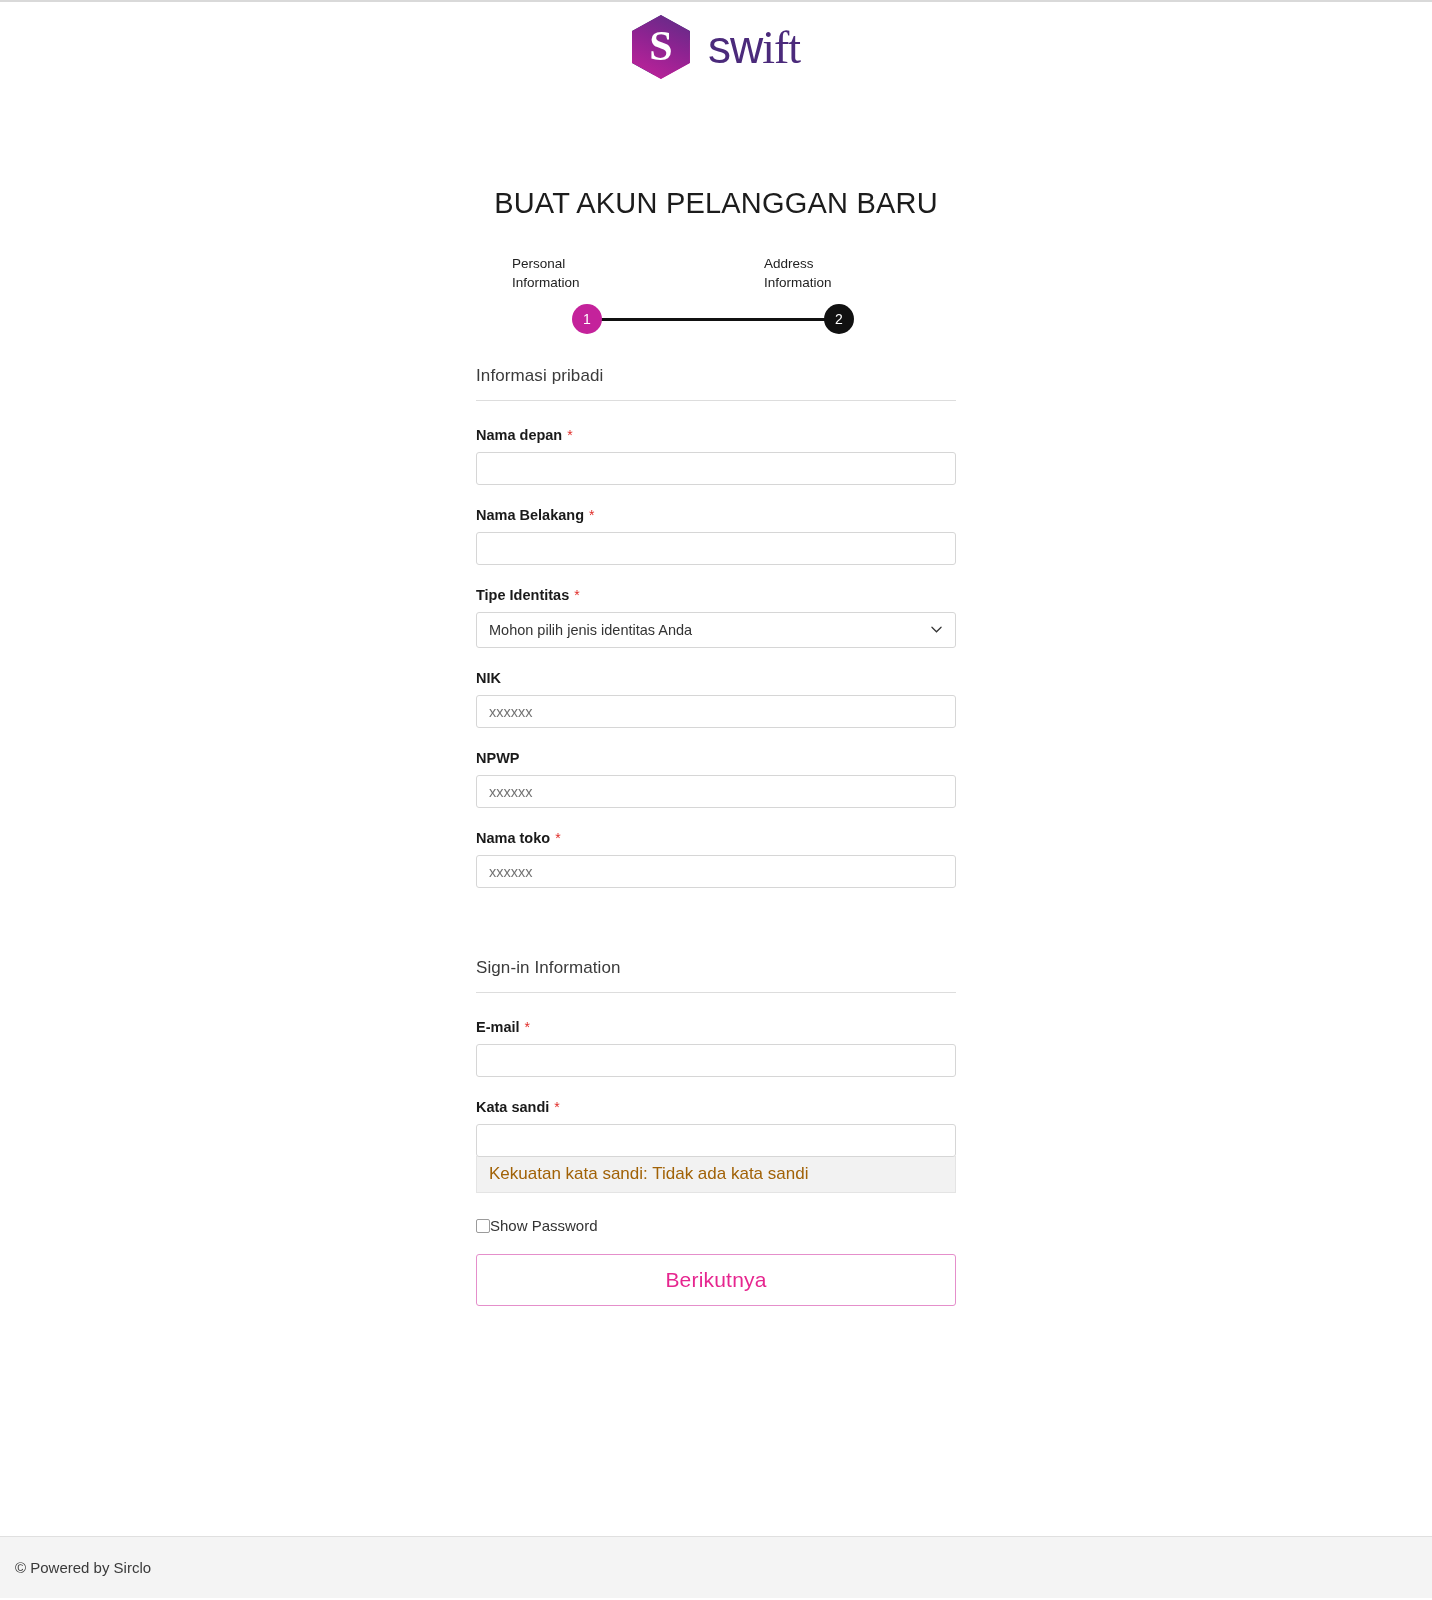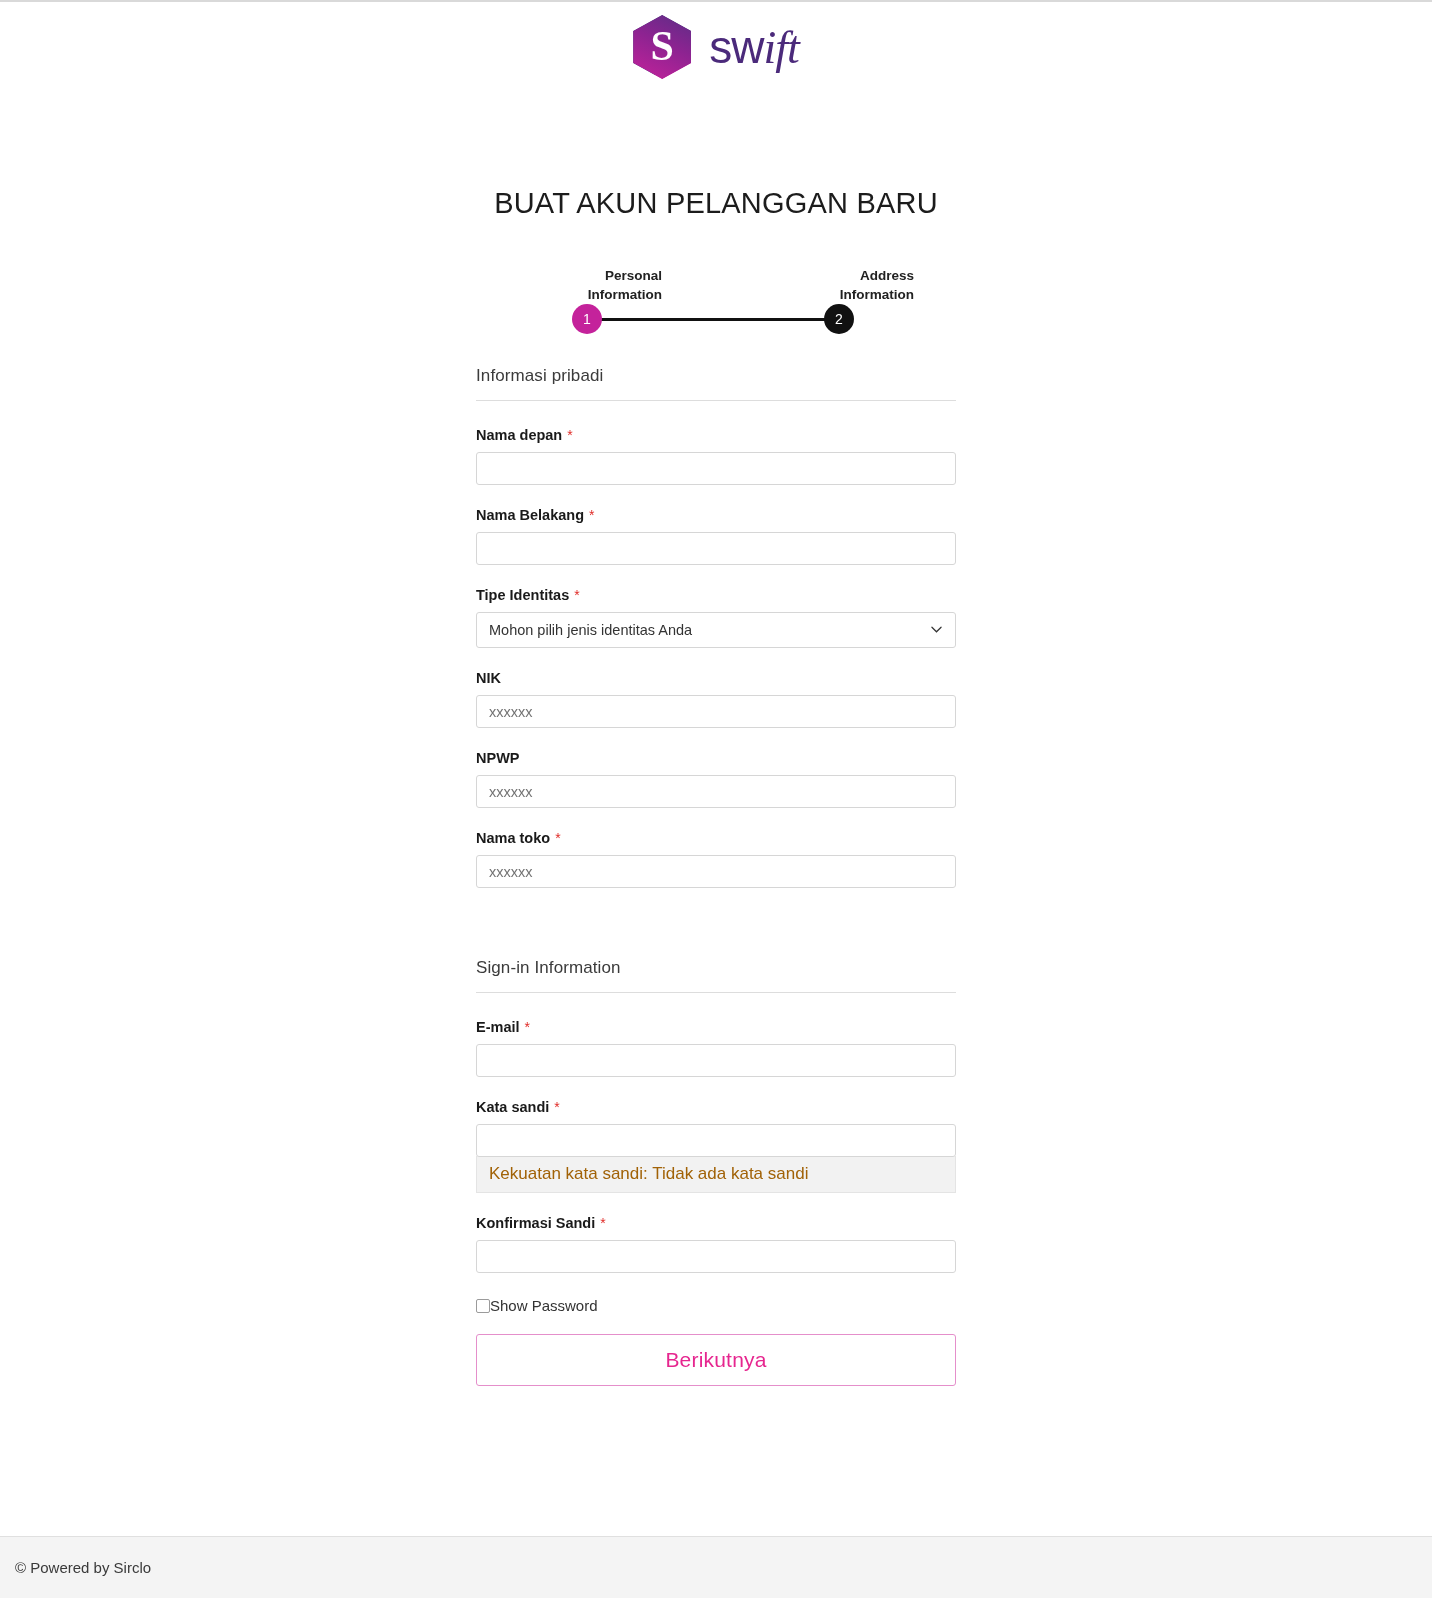--- a/index.html
+++ b/index.html
@@ -74,21 +74,21 @@
     font-family: "DejaVu Serif", serif;
     font-size: 46px;
     color: #4b2a7b;
     letter-spacing: -1px;
     line-height: 1;
     font-weight: 400;
     display: flex;
     align-items: baseline;
   }
   .logo-text .sw { font-family: "Liberation Sans", sans-serif; font-weight: 400; }
-  .logo-text .ift { font-family: "Liberation Serif", serif; font-style: italic; }
+  .logo-text .ift { font-family: "Liberation Serif", serif; }
 
   
   .container {
     width: 480px;
     margin: 0 auto;
     padding-top: 108px;
   }
   .page-title {
     font-size: 29px;
     font-weight: 400;
@@ -101,23 +101,22 @@
 
   
   .stepper {
     position: relative;
     height: 78px;
     margin-bottom: 34px;
   }
   .step {
     position: absolute;
     width: 150px;
-    text-align: right;
-    top: 12px;
-    font-weight: bold;
+    text-align: left;
+    top: 0;
   }
   .step.left  { left: 36px; }
   .step.right { left: 288px; }
   .step-label {
     font-size: 13.5px;
     color: #222222;
     line-height: 19px;
     white-space: pre-line;
   }
   .step-circle {
@@ -364,26 +363,20 @@
     </div>
 
     <div class="pw-field">
       <label class="field-label">
         <span>Kata sandi</span><span class="req">*</span>
       </label>
       <input class="input" type="password" placeholder="" style="">
       <div class="pw-strength">Kekuatan kata sandi: Tidak ada kata sandi</div>
     </div>
 
-    <div class="field">
-      <label class="field-label">
-        <span>Konfirmasi Sandi</span><span class="req">*</span>
-      </label>
-      <input class="input" type="password" placeholder="" style="">
-    </div>
 
     <div class="checkbox-row">
       <span class="checkbox-box"></span>
       <span class="checkbox-label">Show Password</span>
     </div>
 
     <button class="next-btn">Berikutnya</button>
 
   </div>
 </div>

